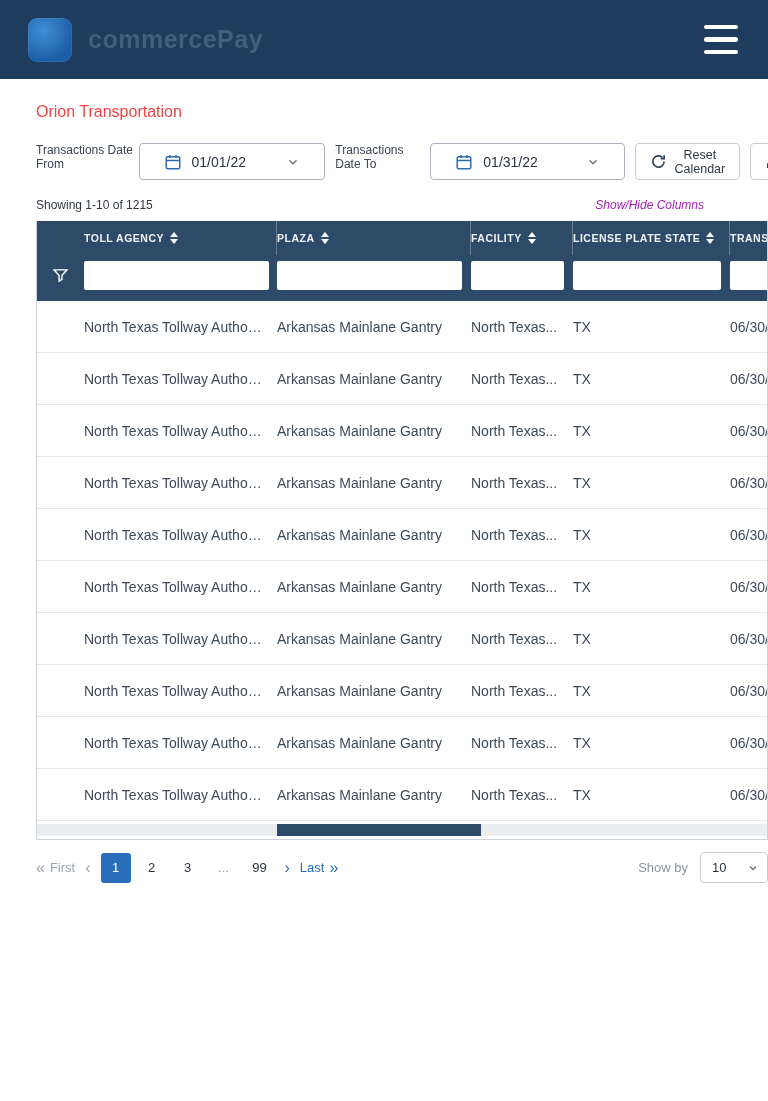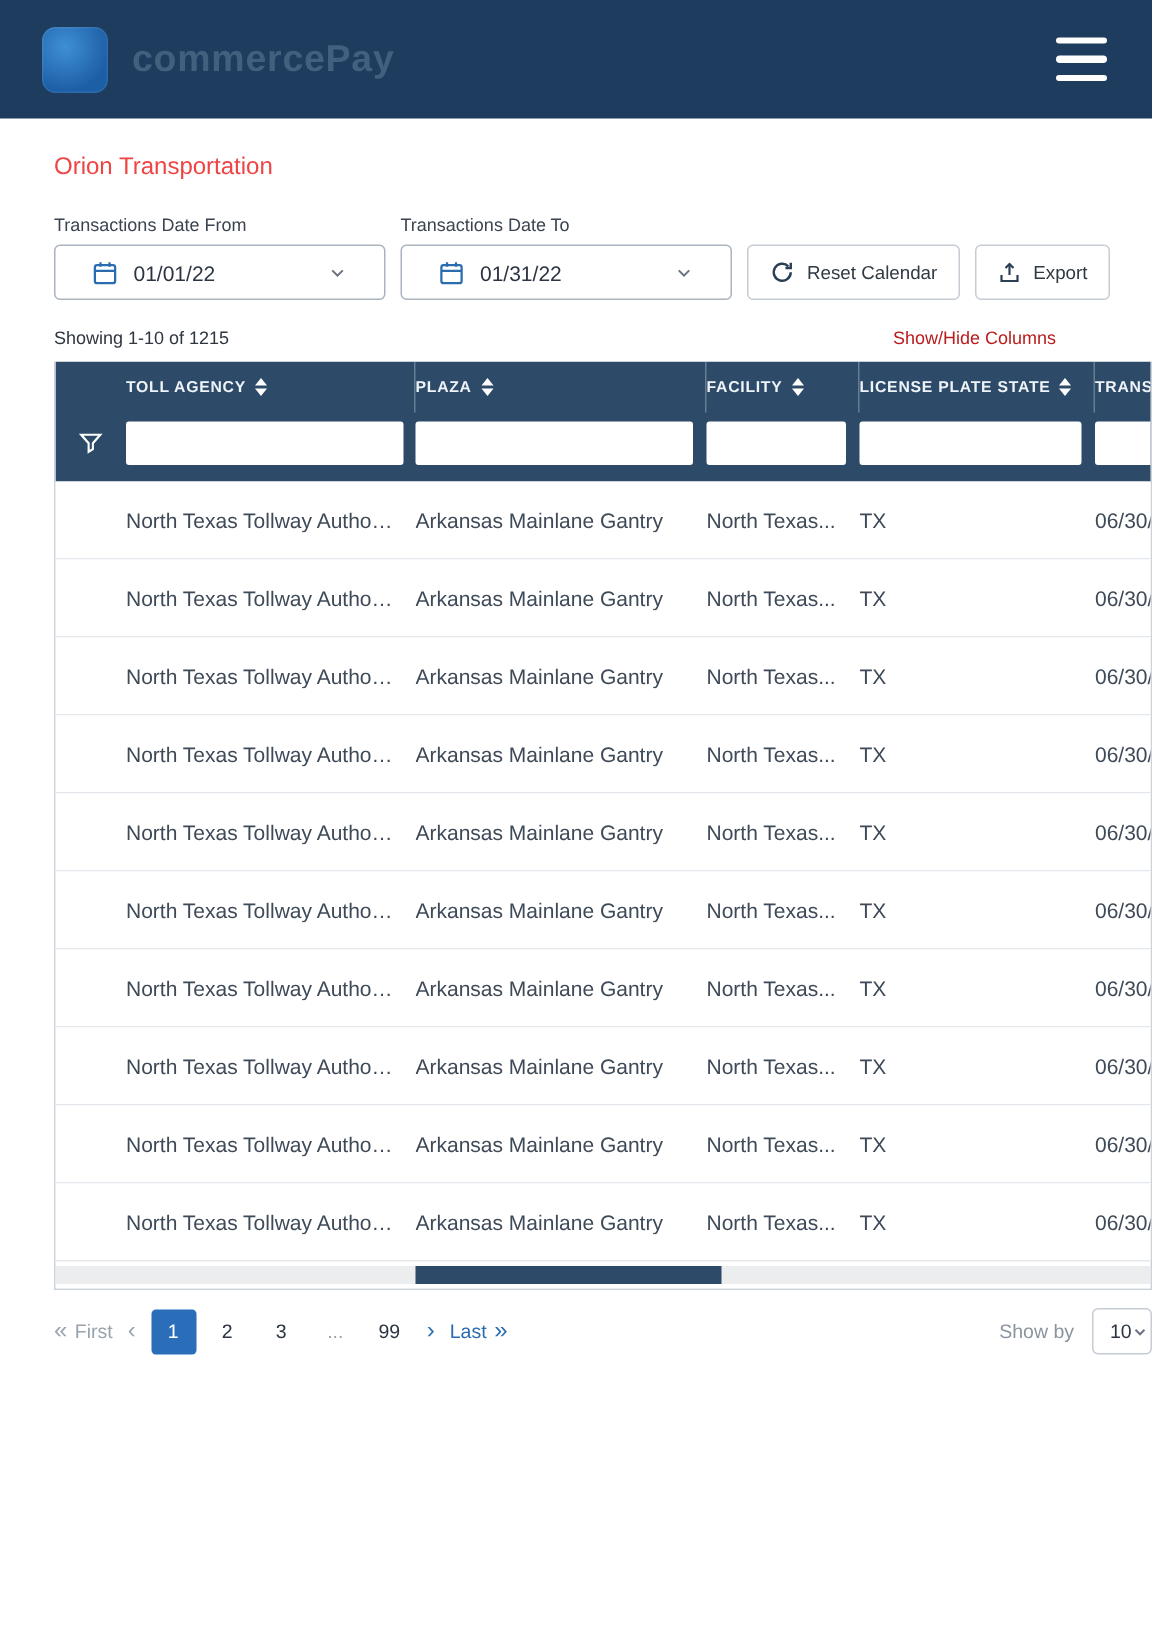--- a/index.html
+++ b/index.html
@@ -30,41 +30,41 @@
   .hamburger { width:34px; display:flex; flex-direction:column; gap:8px; cursor:pointer; }
   .hamburger span { display:block; height:4.5px; background:#ffffff; border-radius:2.5px; }
 
   
   .content { padding:18px 0 0 36px; }
   .page-title { font-size:33px; font-weight:800; color:#2d3238; letter-spacing:.2px; }
   .page-subtitle { font-size:16px; color:#ef4444; margin-top:6px; }
 
   
   .filters-row { display:flex; align-items:flex-end; gap:10px; margin-top:22px; }
-  .field-group { display:flex; flex-direction:column; }
+  .field-group { display:flex; flex-direction:row; }
   .field-label { font-size:12px; color:#3b4450; font-weight:500; margin-bottom:6px; }
   .date-input {
     width:221px; height:37px; border:1px solid #aab3be; border-radius:4px;
     background:#fff; display:flex; align-items:center; padding:0 24px; gap:10px;
     cursor:pointer;
   }
   .date-value { font-size:14px; color:#2b3440; flex:1; }
   .btn {
     height:37px; border:1px solid #c6ccd4; border-radius:4px; background:#fff;
     display:flex; align-items:center; gap:8px; padding:0 14px;
     font-size:12.5px; color:#2f3942; font-weight:500; cursor:pointer;
   }
 
   
   .showing-row {
     display:flex; justify-content:space-between; align-items:center;
     margin-top:18px; padding-right:64px;
   }
   .showing-text { font-size:12px; color:#2f3640; }
-  .showhide-link { font-size:12px; color:#b91c1c; cursor:pointer; }
+  .showhide-link { font-size:12px; color:#a21caf; cursor:pointer;font-style:italic; }
 
   
   .table-wrap {
     margin-top:9px; width:732px; overflow:hidden;
     border:1px solid #ccd2d9; border-top:none;
   }
   .table-inner { width:860px; }
   .grid { display:grid; grid-template-columns:47px 193px 194px 102px 157px 167px; }
   .thead { background:#2d4b68; }
   .th-row { height:34px; align-items:center; }
@@ -118,21 +118,21 @@
   .page-btn {
     min-width:30px; height:30px; display:flex; align-items:center; justify-content:center;
     font-size:13px; color:#2b3440; border-radius:3px; cursor:pointer; padding:0 6px;
     background:transparent; border:none;
   }
   .page-btn.active { background:#2a6db8; color:#fff; }
   .page-btn.ellipsis { color:#9aa3ad; cursor:default; }
   .showby { display:flex; align-items:center; gap:12px; }
   .showby-label { font-size:13px; color:#8a949e; }
   .showby-select {
-    width:40px; height:31px; border:1px solid #c6ccd4; border-radius:4px; background:#fff;
+    width:68px; height:31px; border:1px solid #c6ccd4; border-radius:4px; background:#fff;
     display:flex; align-items:center; justify-content:space-between; padding:0 8px 0 11px;
     font-size:13px; color:#2b3440; cursor:pointer;
   }
 
   svg { display:block; flex:none; }
 </style>
 </head>
 <body>
 
 <div class="topbar">

